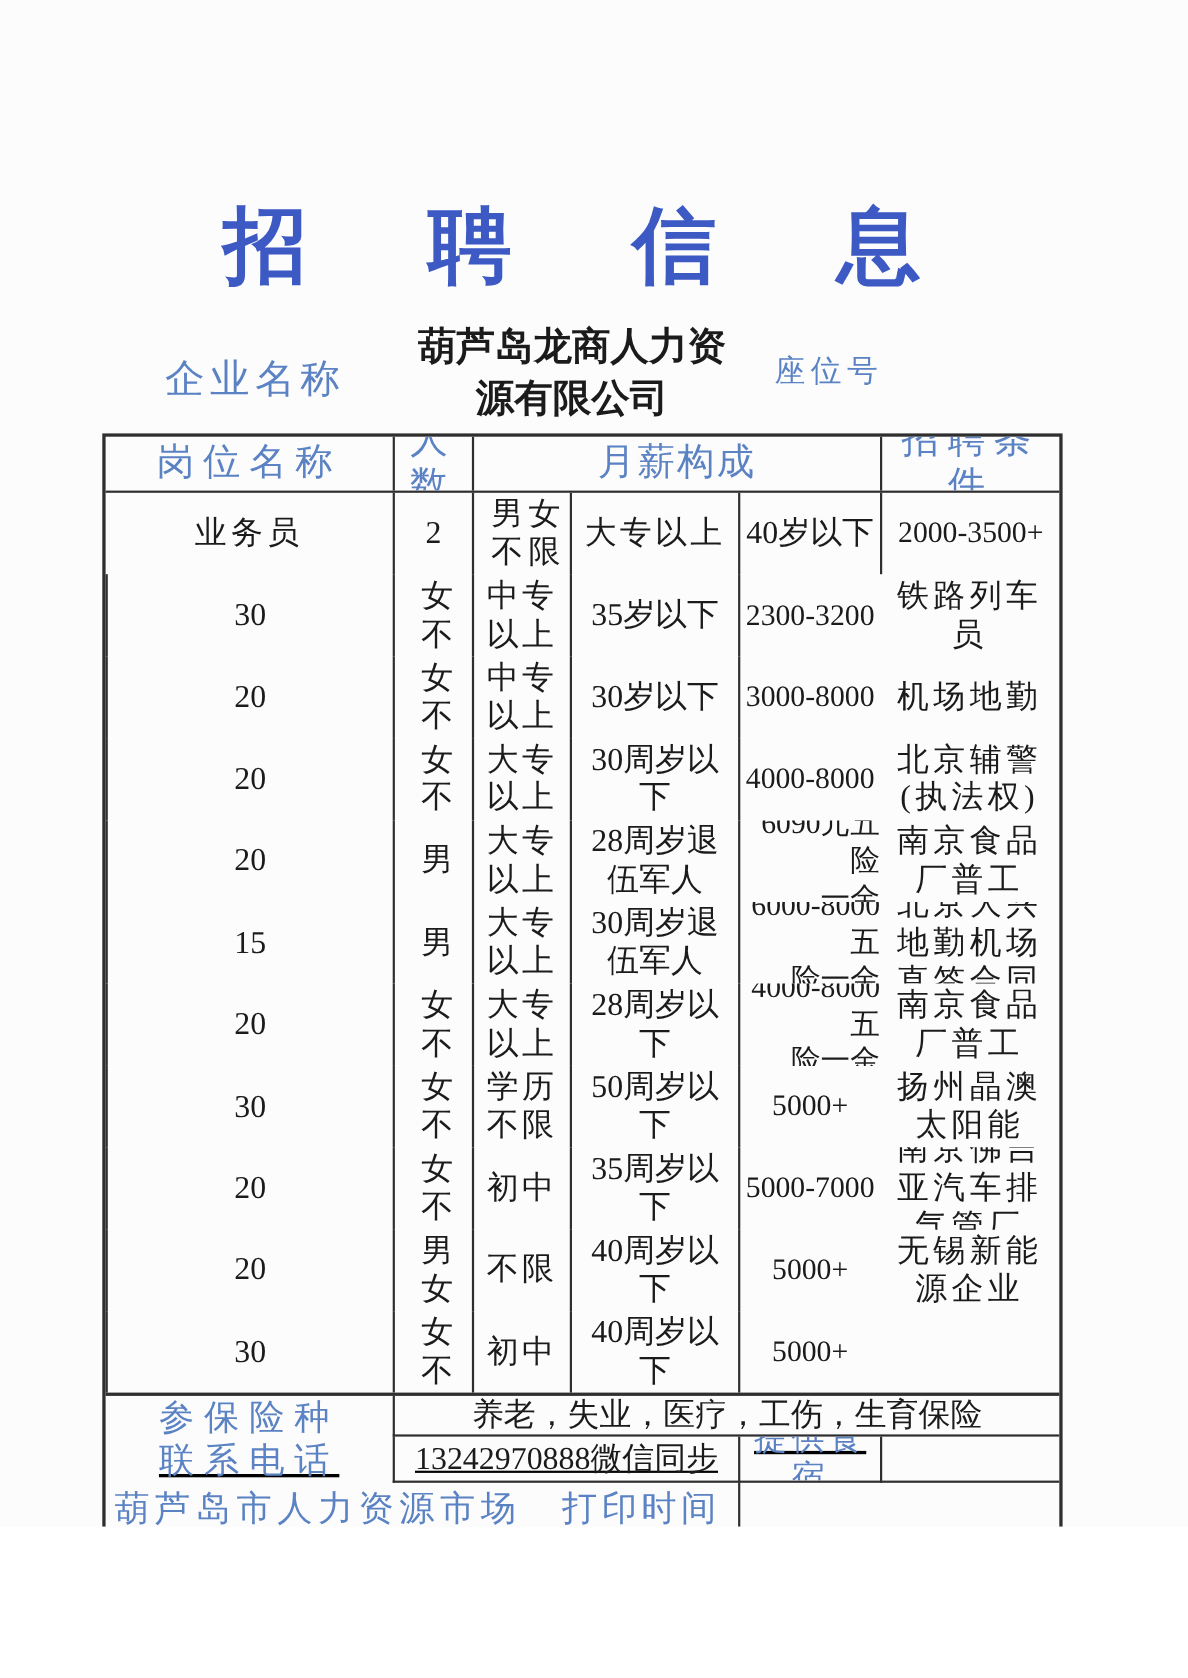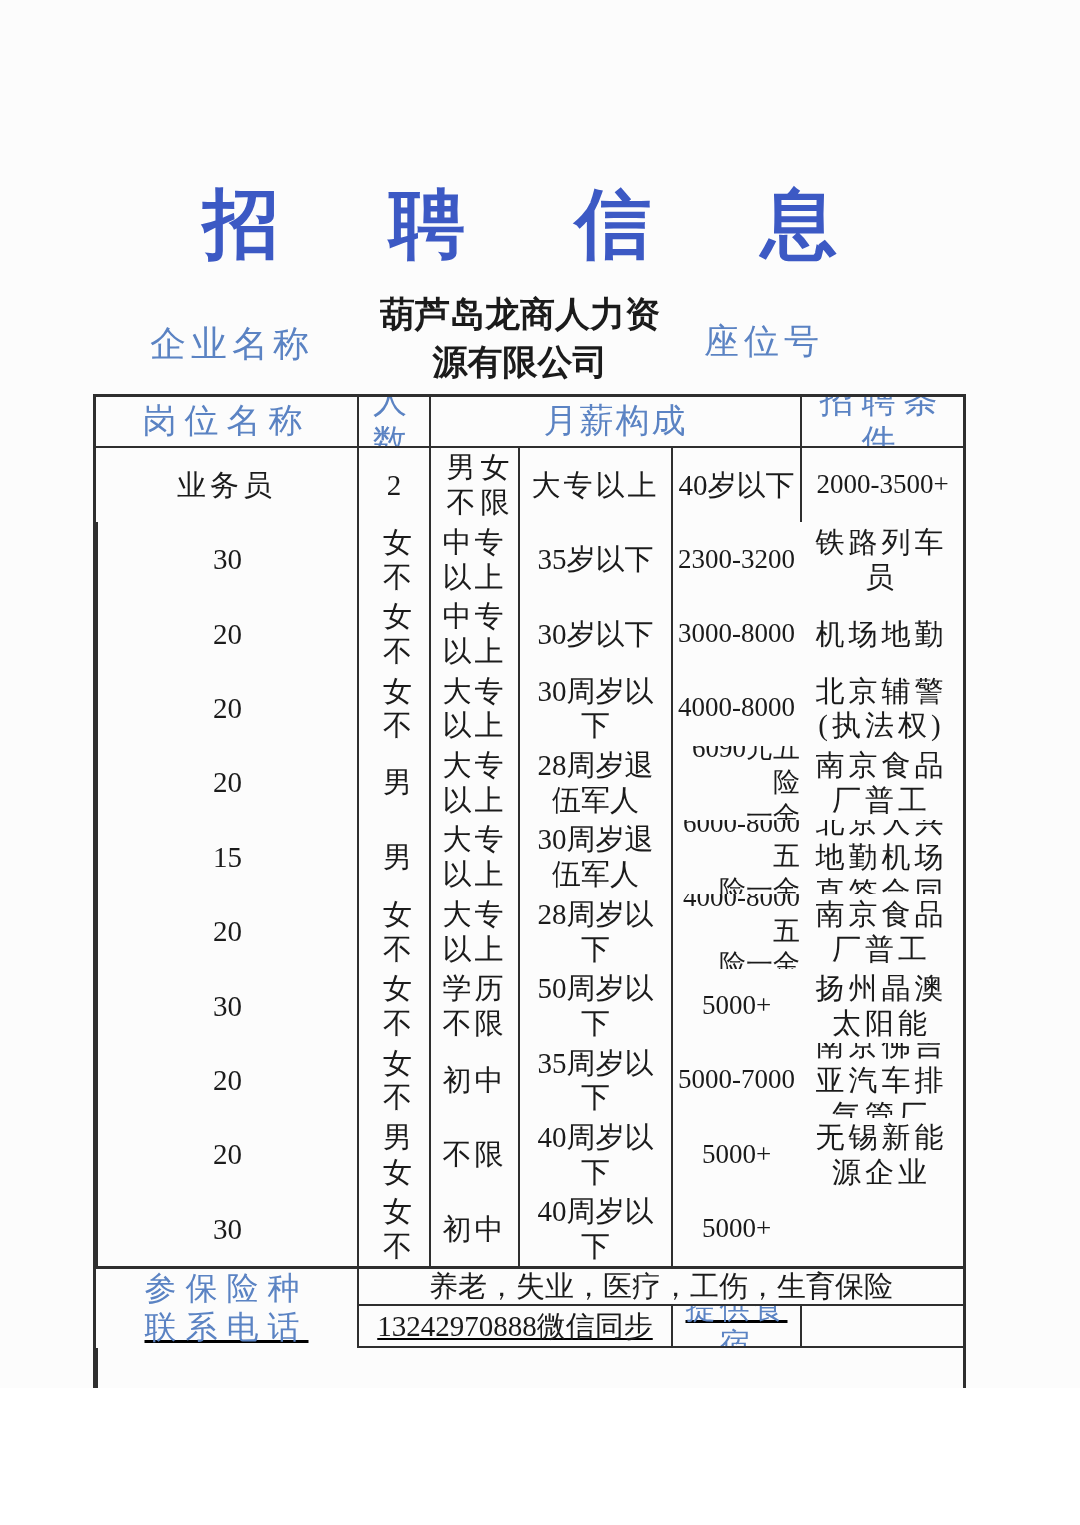--- a/index.html
+++ b/index.html
@@ -28,21 +28,21 @@
     position:absolute;left:150px;top:320px;
     font-size:36px;letter-spacing:5px;color:var(--label-blue);white-space:nowrap;
   }
   .company-name{
     position:absolute;left:365px;top:291px;width:310px;
     font-size:35px;font-weight:700;line-height:1.38;color:var(--ink);
     text-align:center;white-space:pre-line;
   }
   .seat-label{
     position:absolute;left:704px;top:318px;
-    font-size:35px;letter-spacing:5px;color:var(--label-blue);white-space:nowrap;
+    font-size:28px;letter-spacing:5px;color:var(--label-blue);white-space:nowrap;
   }
   
   .sheet{
     position:absolute;left:93px;top:394px;width:873px;
     border:3px solid var(--line);background:var(--paper);
   }
   .thead{display:grid;grid-template-columns:261px 72px 371px 163px;height:51px;border-bottom:2px solid var(--line);}
   .tbody{display:grid;grid-template-columns:261px 72px 89px 153px 129px 163px;grid-auto-rows:74.4px;}
   .f1{display:grid;grid-template-columns:261px 606px;height:40px;border-top:3px solid var(--line);}
   .f2{display:grid;grid-template-columns:261px 314px 129px 163px;height:42px;text-decoration:underline;}
@@ -203,20 +203,24 @@
     </div>
 
     <div class="f2">
       <div class="cell flabel">联系电话</div>
       <div class="cell fval bl bb">13242970888微信同步</div>
       <div class="cell meals bl bb">提供食宿</div>
       <div class="cell bl bb"></div>
     </div>
 
     <div class="f3">
+      <div class="cell f3left">
+        <span class="market">葫芦岛市人力资源市场</span>
+        <span class="print">打印时间</span>
+      </div>
       <div class="cell bl"></div>
     </div>
 
   </div>
 
   <div class="watermark">
     <svg class="wm-icon" width="52" height="50" viewBox="0 0 52 50">
       <ellipse cx="20" cy="17" rx="16" ry="14" fill="#fdfdfd" stroke="#d4d4d4" stroke-width="2"></ellipse>
       <polygon points="11,28 6,37 18,31" fill="#fdfdfd" stroke="#d4d4d4" stroke-width="1.5"></polygon>
       <circle cx="14.5" cy="13.5" r="2.1" fill="#cfcfcf"></circle>

